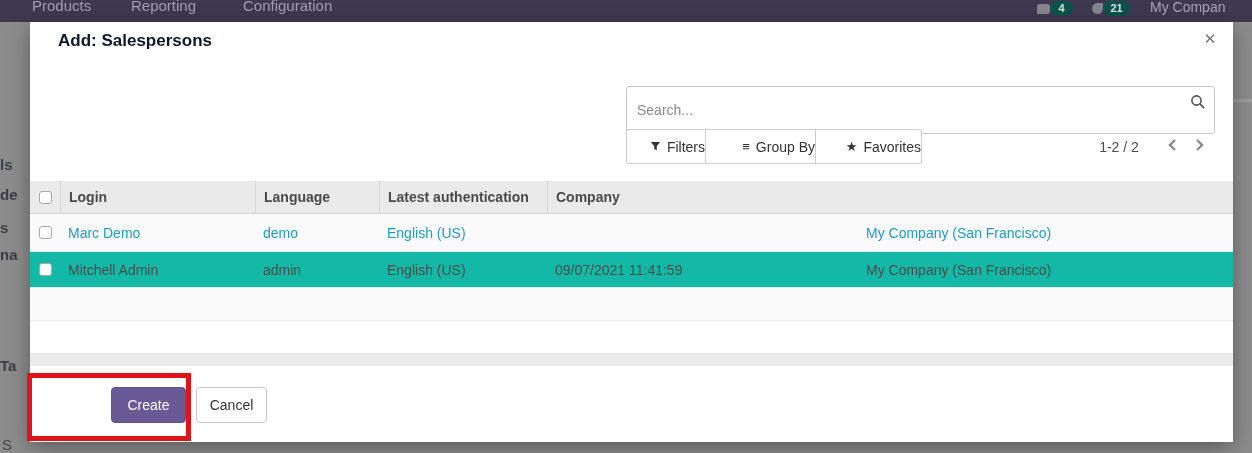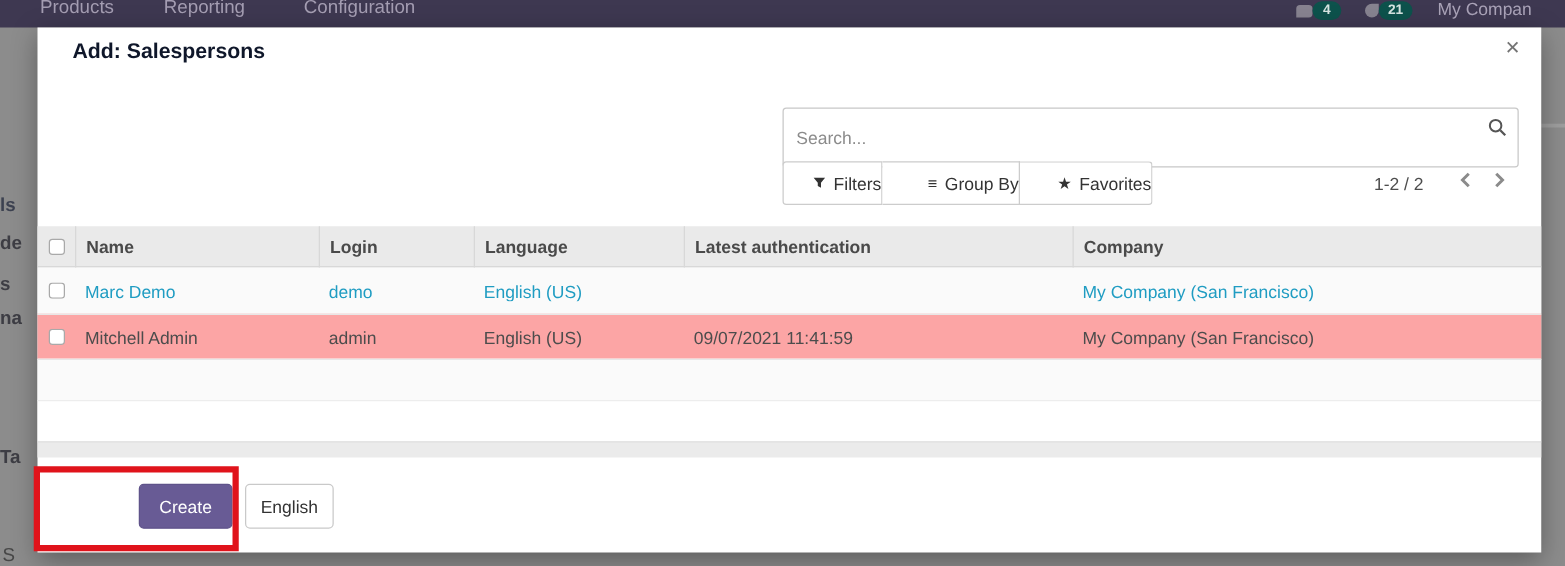--- a/index.html
+++ b/index.html
@@ -68,21 +68,21 @@
   
   .tbl { position:absolute; left:0; top:159px; width:1203px; }
   .trow { display:grid; grid-template-columns:30px 195px 124px 168px 311px 375px; align-items:center; }
   .thead { height:33px; background:#eaeaea; border-bottom:1px solid #d2d2d2; }
   .thead .tcell { font-weight:bold; color:#4a4a4a; border-left:1px solid #d8d8d8; height:33px; line-height:33px; }
   .thead .ccol { border-left:none; }
   .tcell { font-size:14px; color:#4c4c4c; padding-left:8px; white-space:nowrap; overflow:hidden; }
   .ccol { padding-left:0; display:flex; align-items:center; justify-content:center; }
   .cb { width:13px; height:13px; border:1px solid #a9a9a9; border-radius:3px; background:#fff; cursor:pointer; }
   .r1 { height:37px; background:#fafafa; }
-  .r2 { height:36px; background:#fca5a5; border-top:1px solid #e7e7e7; }
+  .r2 { height:36px; background:#14b8a6; border-top:1px solid #e7e7e7; }
   .rempty1 { height:33px; background:#fafafa; border-top:1px solid #e7e7e7; }
   .rempty2 { height:33px; background:#fff; border-top:1px solid #ededed; }
   .tstrip { height:13px; background:#ebebeb; border-top:1px solid #e0e0e0; }
   .linkcell { color:#1f9cc2; }
   .trow.rbody { cursor:pointer; }
 
   
   .btn { position:absolute; top:365px; height:36px; border-radius:4px; font-size:14px; text-align:center;
          cursor:pointer; border:1px solid transparent; font-family:"Liberation Sans",sans-serif; }
   .btn-select { left:5px; width:69px; background:#a5a0ca; border-color:#a5a0ca; color:rgba(255,255,255,.92); }
@@ -164,21 +164,20 @@
             <polyline points="2,2 7,7 2,12" fill="none" stroke="#8b8b8b" stroke-width="2.4"></polyline>
           </svg>
       </span>
     </div>
 
     <div class="tbl">
       <div class="trow thead">
         <div class="tcell ccol">
           <span class="cb"></span>
         </div>
-        <div class="tcell">Name</div>
         <div class="tcell">Login</div>
         <div class="tcell">Language</div>
         <div class="tcell">Latest authentication</div>
         <div class="tcell">Company</div>
       </div>
 
       <div class="trow rbody r1">
         <div class="tcell ccol">
           <span class="cb"></span>
         </div>
@@ -199,17 +198,17 @@
         <div class="tcell">09/07/2021 11:41:59</div>
         <div class="tcell">My Company (San Francisco)</div>
       </div>
 
       <div class="rempty1"></div>
       <div class="rempty2"></div>
       <div class="tstrip"></div>
     </div>
 
     <button class="btn btn-create">Create</button>
-    <button class="btn btn-cancel">English</button>
+    <button class="btn btn-cancel">Cancel</button>
   </div>
 
   <div class="annotation"></div>
 </div>
 
 </body></html>

